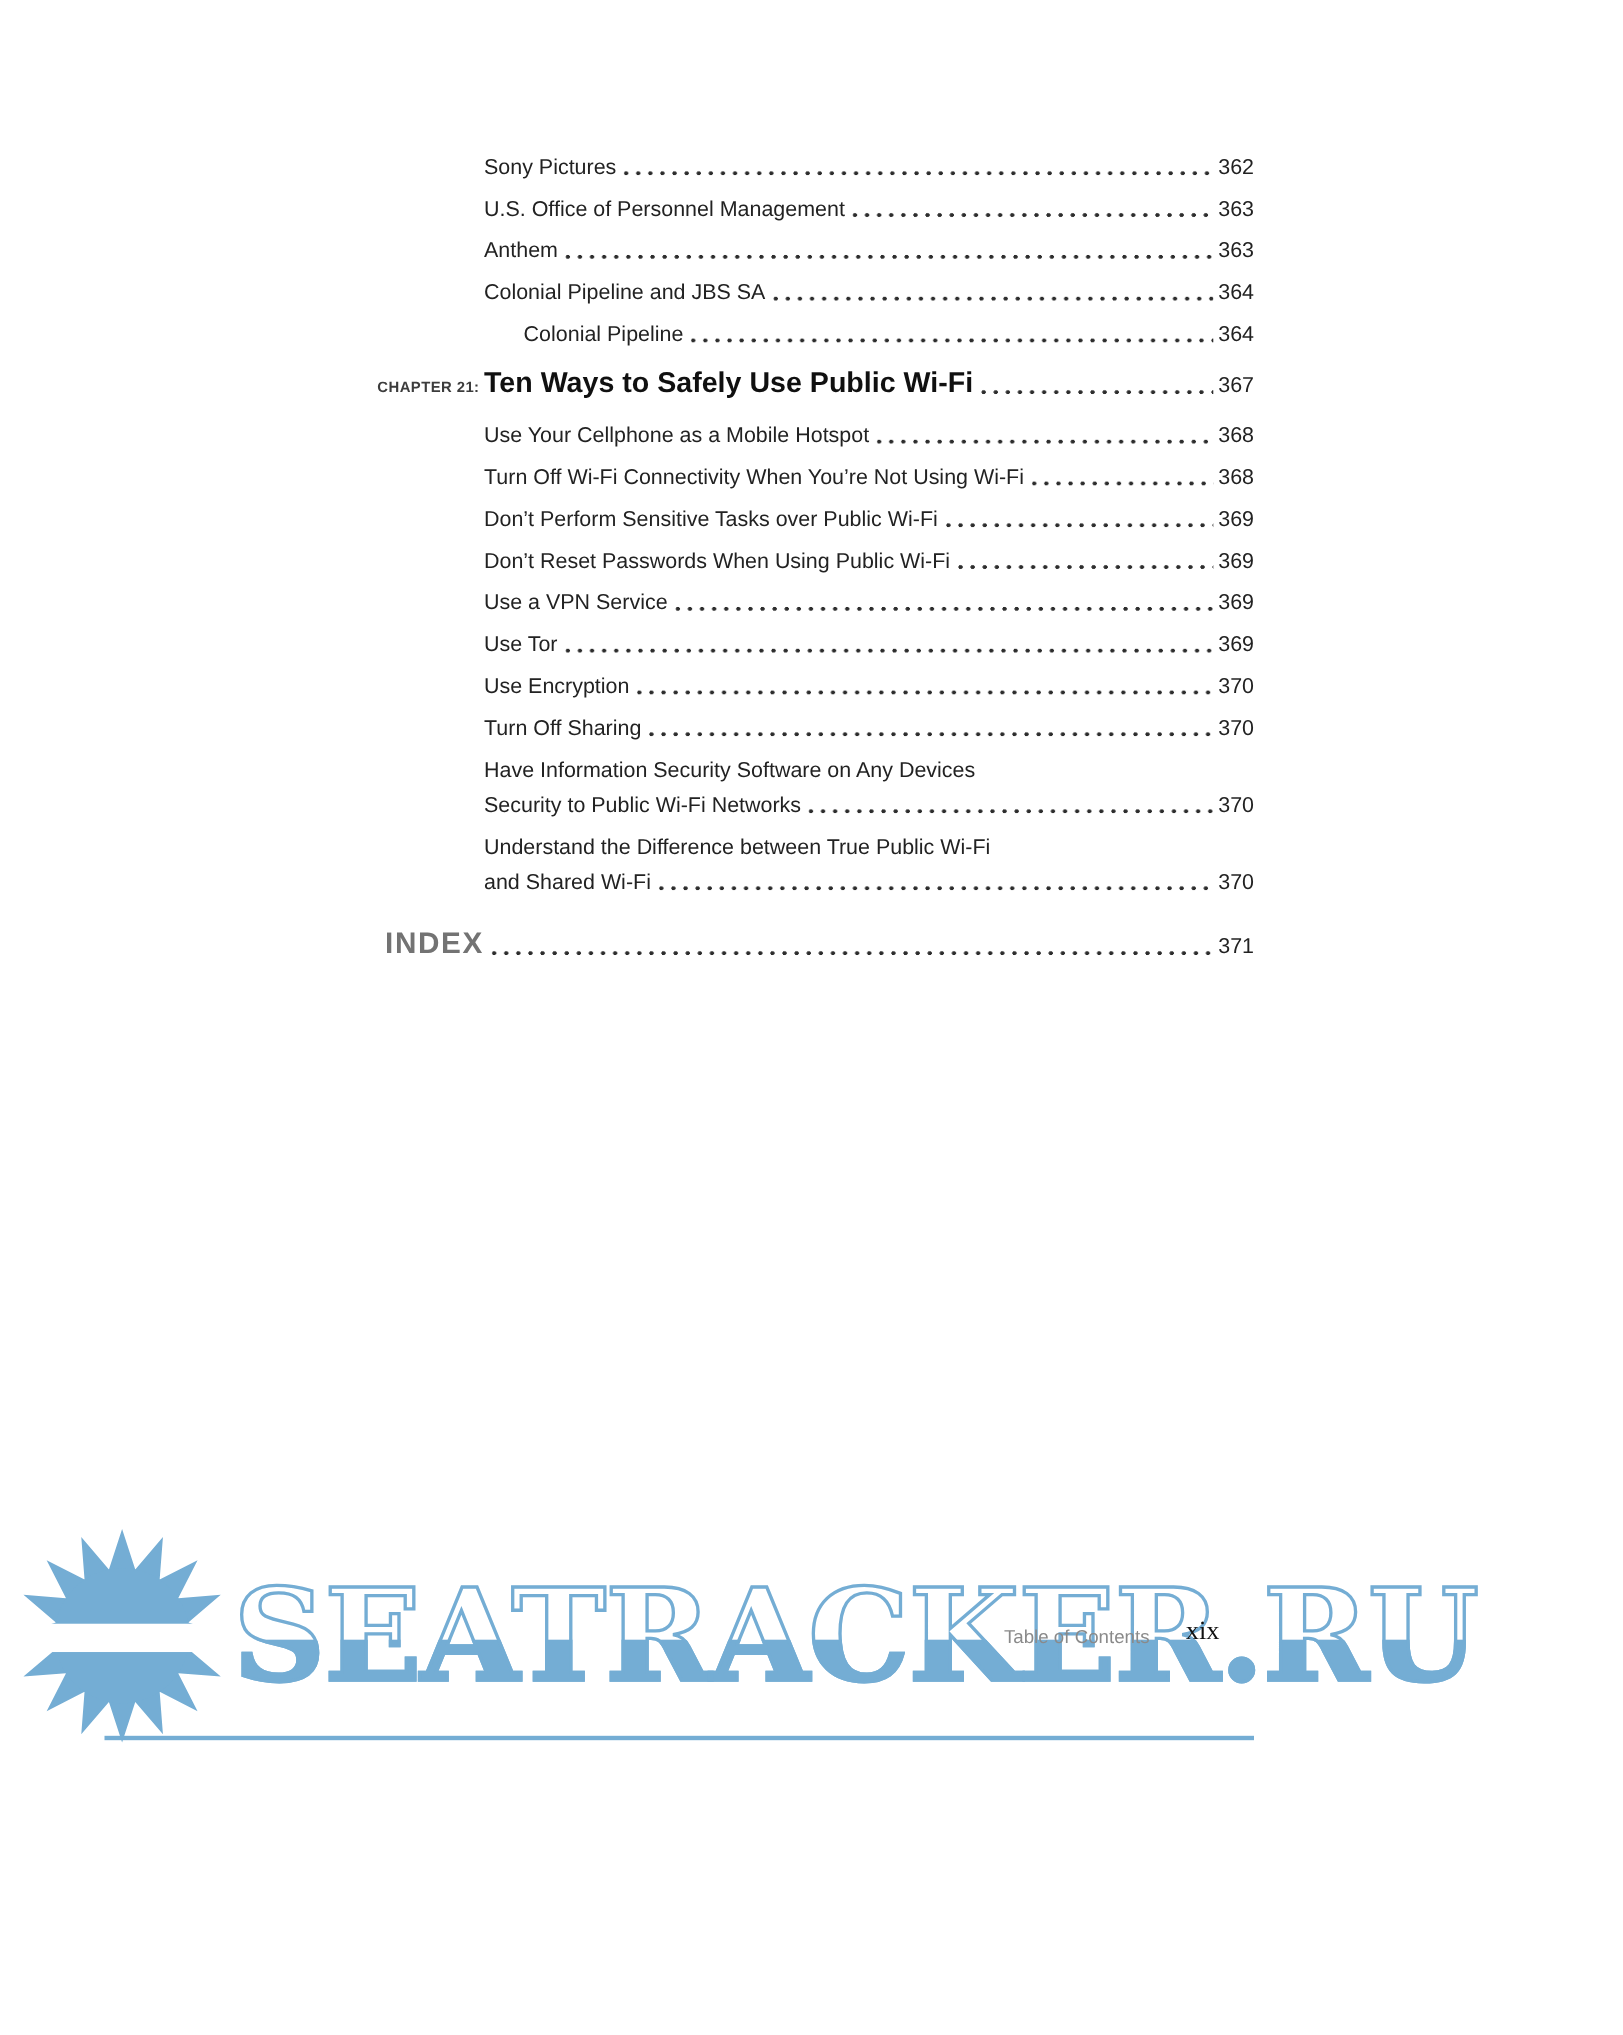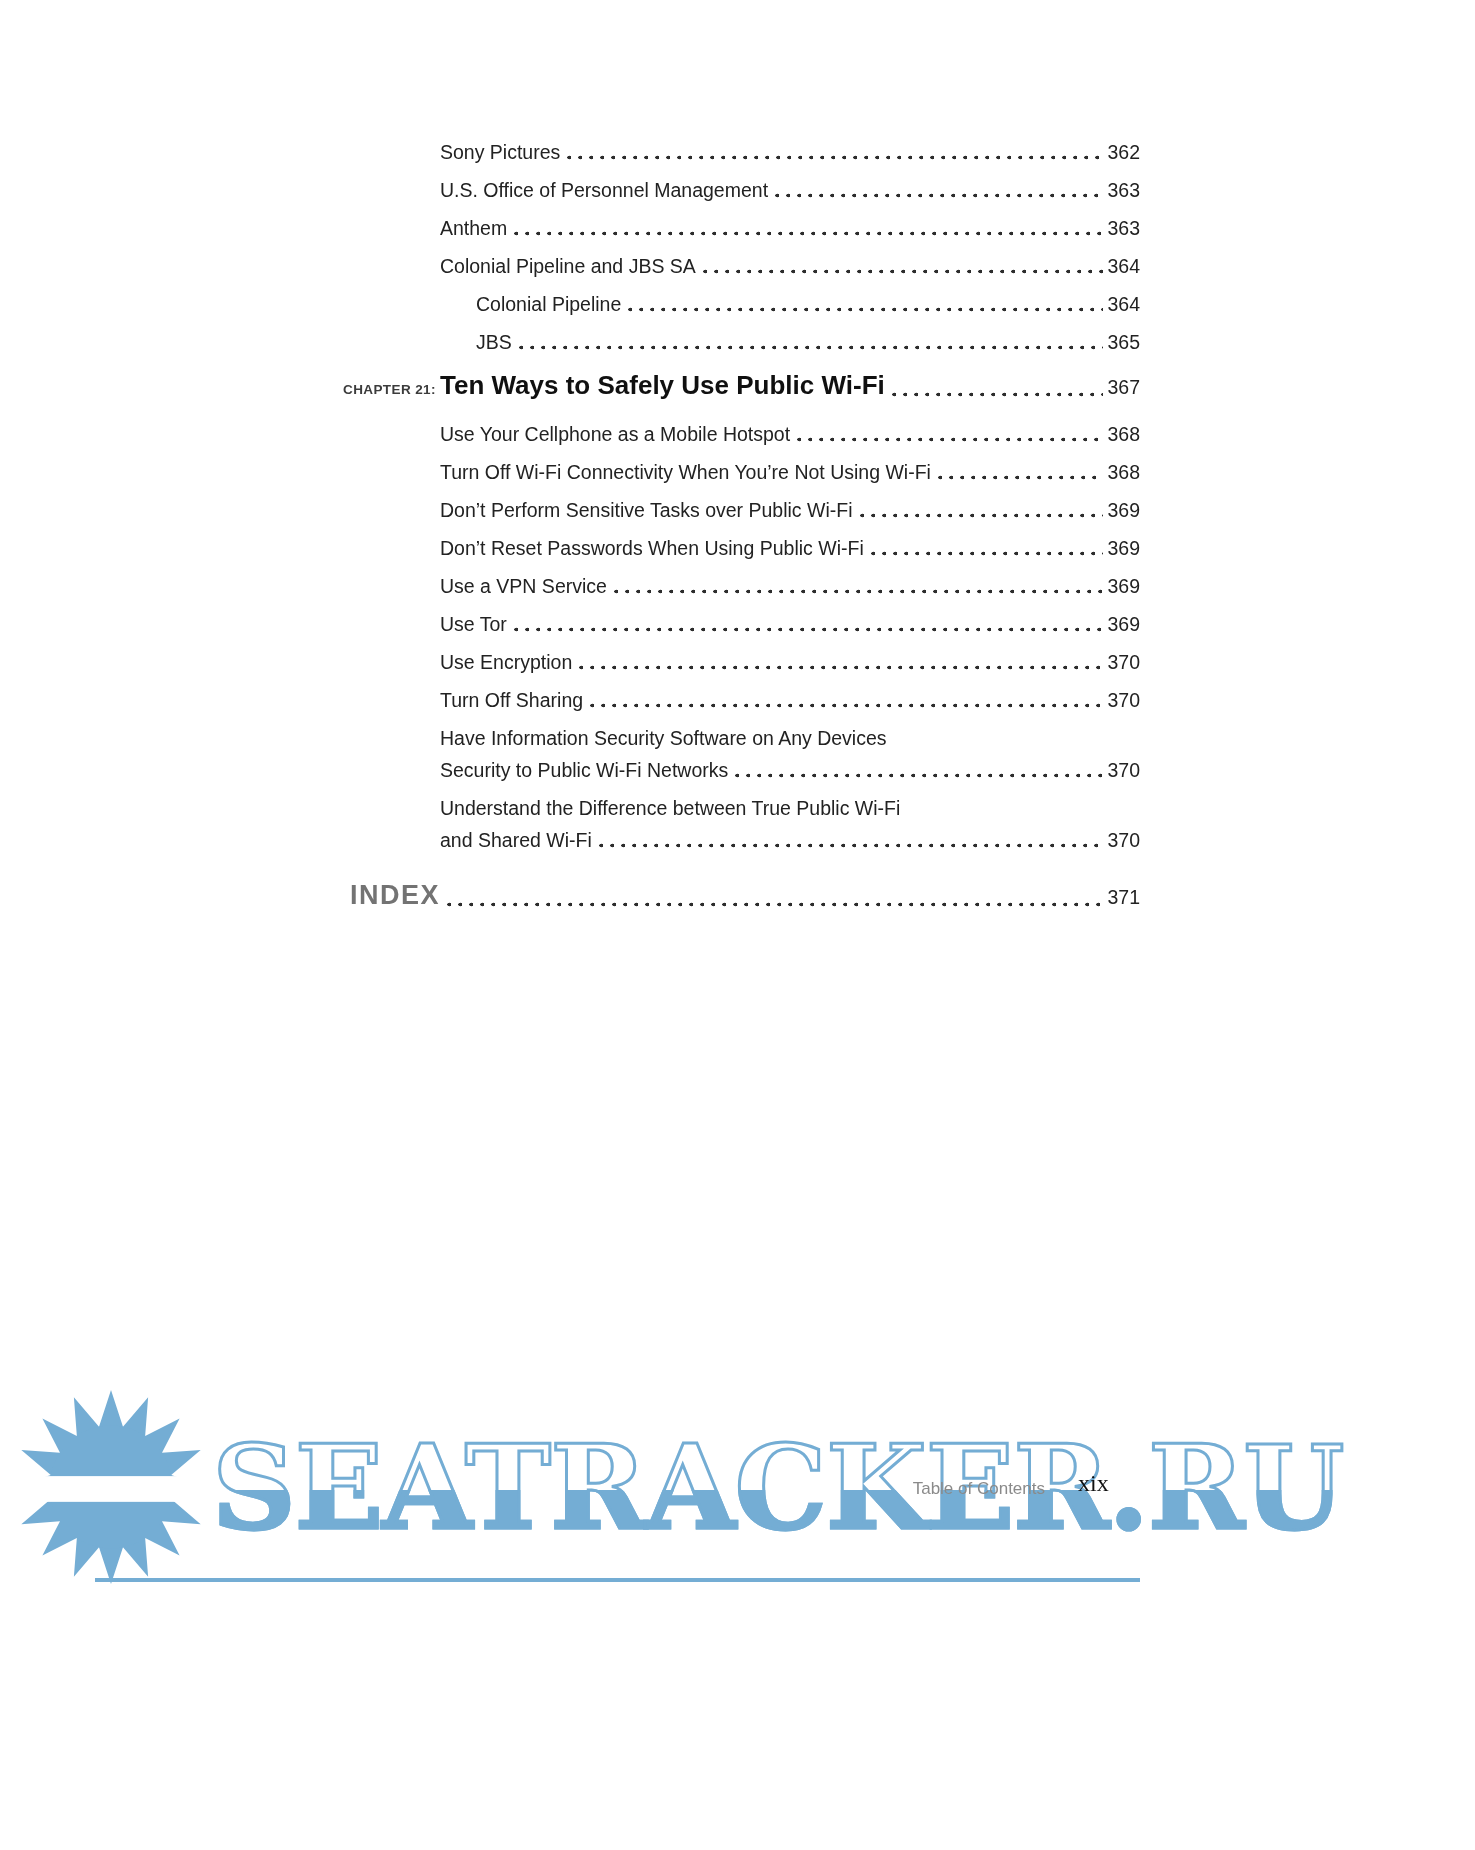--- a/index.html
+++ b/index.html
@@ -174,25 +174,20 @@
     <div class="row">
       <span class="label">Colonial Pipeline and JBS SA</span>
       <span class="leader"></span>
       <span class="pagenum">364</span>
     </div>
     <div class="row indent-1">
       <span class="label">Colonial Pipeline</span>
       <span class="leader"></span>
       <span class="pagenum">364</span>
     </div>
-    <div class="row indent-1">
-      <span class="label">JBS</span>
-      <span class="leader"></span>
-      <span class="pagenum">365</span>
-    </div>
 
     <div class="chapter-heading">
       <span class="chapter-label">CHAPTER 21:</span>
       <span class="chapter-title">Ten Ways to Safely Use Public Wi-Fi</span>
       <span class="leader"></span>
       <span class="pagenum">367</span>
     </div>
 
     <div class="row">
       <span class="label">Use Your Cellphone as a Mobile Hotspot</span>

